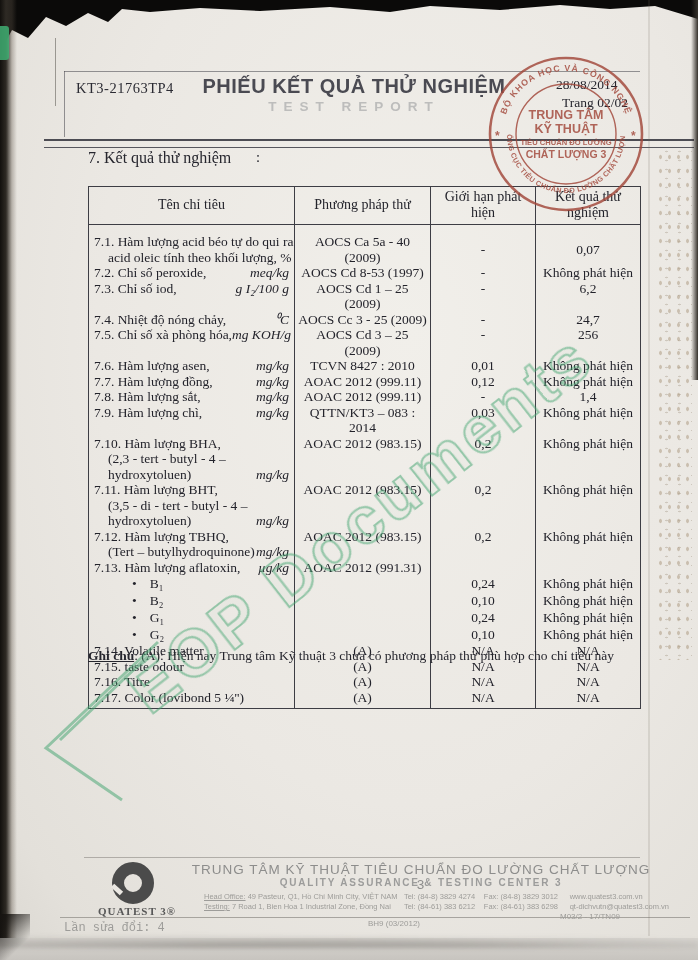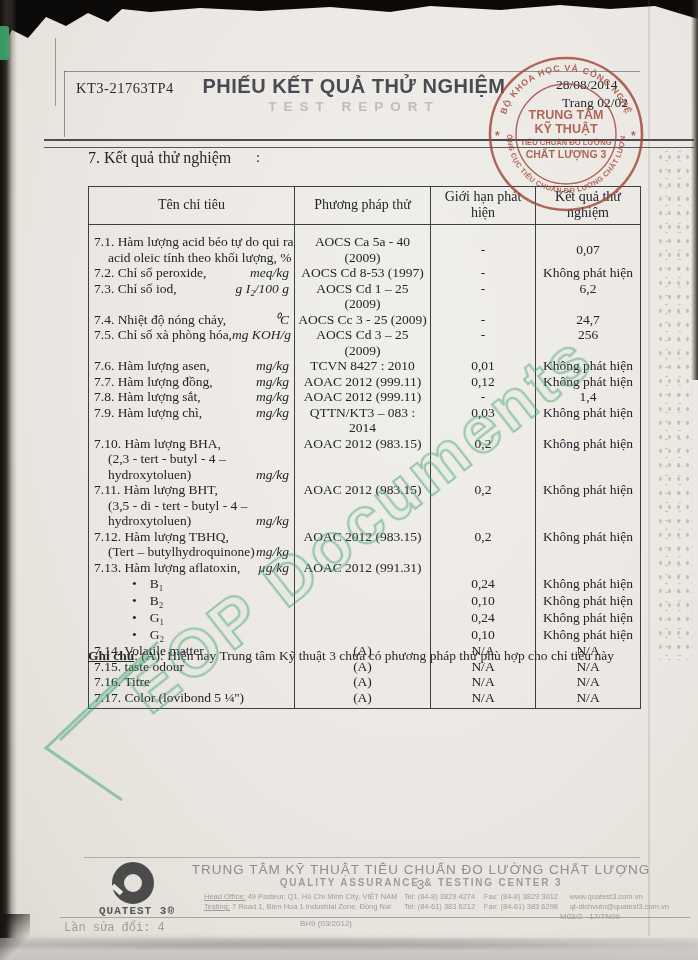--- a/index.html
+++ b/index.html
@@ -67,35 +67,35 @@
   .wm-text{font-family:"Liberation Sans",sans-serif;font-weight:bold;font-size:66px;letter-spacing:4px;
     fill:rgba(80,175,120,0.05);stroke:#44a571;stroke-width:2.2px;}
   .wm-chev{fill:none;stroke:#44a571;stroke-width:3px;}
   
   .footer-divider1{position:absolute;left:84px;top:857px;width:556px;height:1px;background:rgba(140,137,131,.6);}
   .footer-divider2{position:absolute;left:60px;top:917px;width:630px;height:1px;background:rgba(140,137,131,.7);}
   .logo-ring{position:absolute;left:112px;top:862px;width:42px;height:42px;border-radius:50%;
     border:12px solid #4b4b4b;box-sizing:border-box;}
   .logo-ring::after{content:"";position:absolute;left:-13px;bottom:0px;width:12px;height:5px;background:#ebe8e3;transform:rotate(42deg);}
   .logo-text{position:absolute;left:92px;top:905px;width:90px;text-align:center;
-    font-family:Liberation Mono, monospace;font-weight:bold;font-size:11px;letter-spacing:1px;color:#585858;}
+    font-family:Liberation Serif, serif;font-weight:bold;font-size:11px;letter-spacing:1px;color:#585858;}
   .org-vi{position:absolute;left:188px;top:862px;width:466px;text-align:center;
     font-family:"Liberation Sans",sans-serif;font-weight:normal;font-size:13.5px;letter-spacing:1px;color:#8d8d8c;}
   .org-en{position:absolute;left:188px;top:877px;width:466px;text-align:center;
     font-family:"Liberation Sans",sans-serif;font-weight:bold;font-size:10px;letter-spacing:1.8px;color:#9c9c9b;}
   .contact{position:absolute;left:188px;top:892px;width:484px;font-family:"Liberation Sans",sans-serif;
     font-size:7.5px;color:#9d9c99;line-height:10px;}
   .contact .crow{display:flex;padding-left:16px;}
   .contact .c-addr{width:205px;}
   .contact .c-addr .albl{text-decoration:underline;}
   .contact .c-tel{width:82px;}
   .contact .c-fax{width:88px;}
   .contact .c-web{width:105px;}
   .revision{position:absolute;left:64px;top:921px;font-family:Liberation Mono, monospace;font-size:12px;color:#9d9c99;}
-  .form-code{position:absolute;left:300px;top:919px;width:120px;text-align:left;font-family:"Liberation Sans",sans-serif;font-size:8px;color:#9d9c99;}
+  .form-code{position:absolute;left:300px;top:919px;width:120px;text-align:right;font-family:"Liberation Sans",sans-serif;font-size:8px;color:#9d9c99;}
   .doc-code{position:absolute;left:560px;top:912px;font-family:"Liberation Sans",sans-serif;font-size:8px;color:#9d9c99;}
 </style>
 </head>
 <body>
 
 <div class="canvas">
   <div class="paper"></div>
 
   <div class="hdr-line-top"></div>
   <div class="hdr-line-left"></div>

